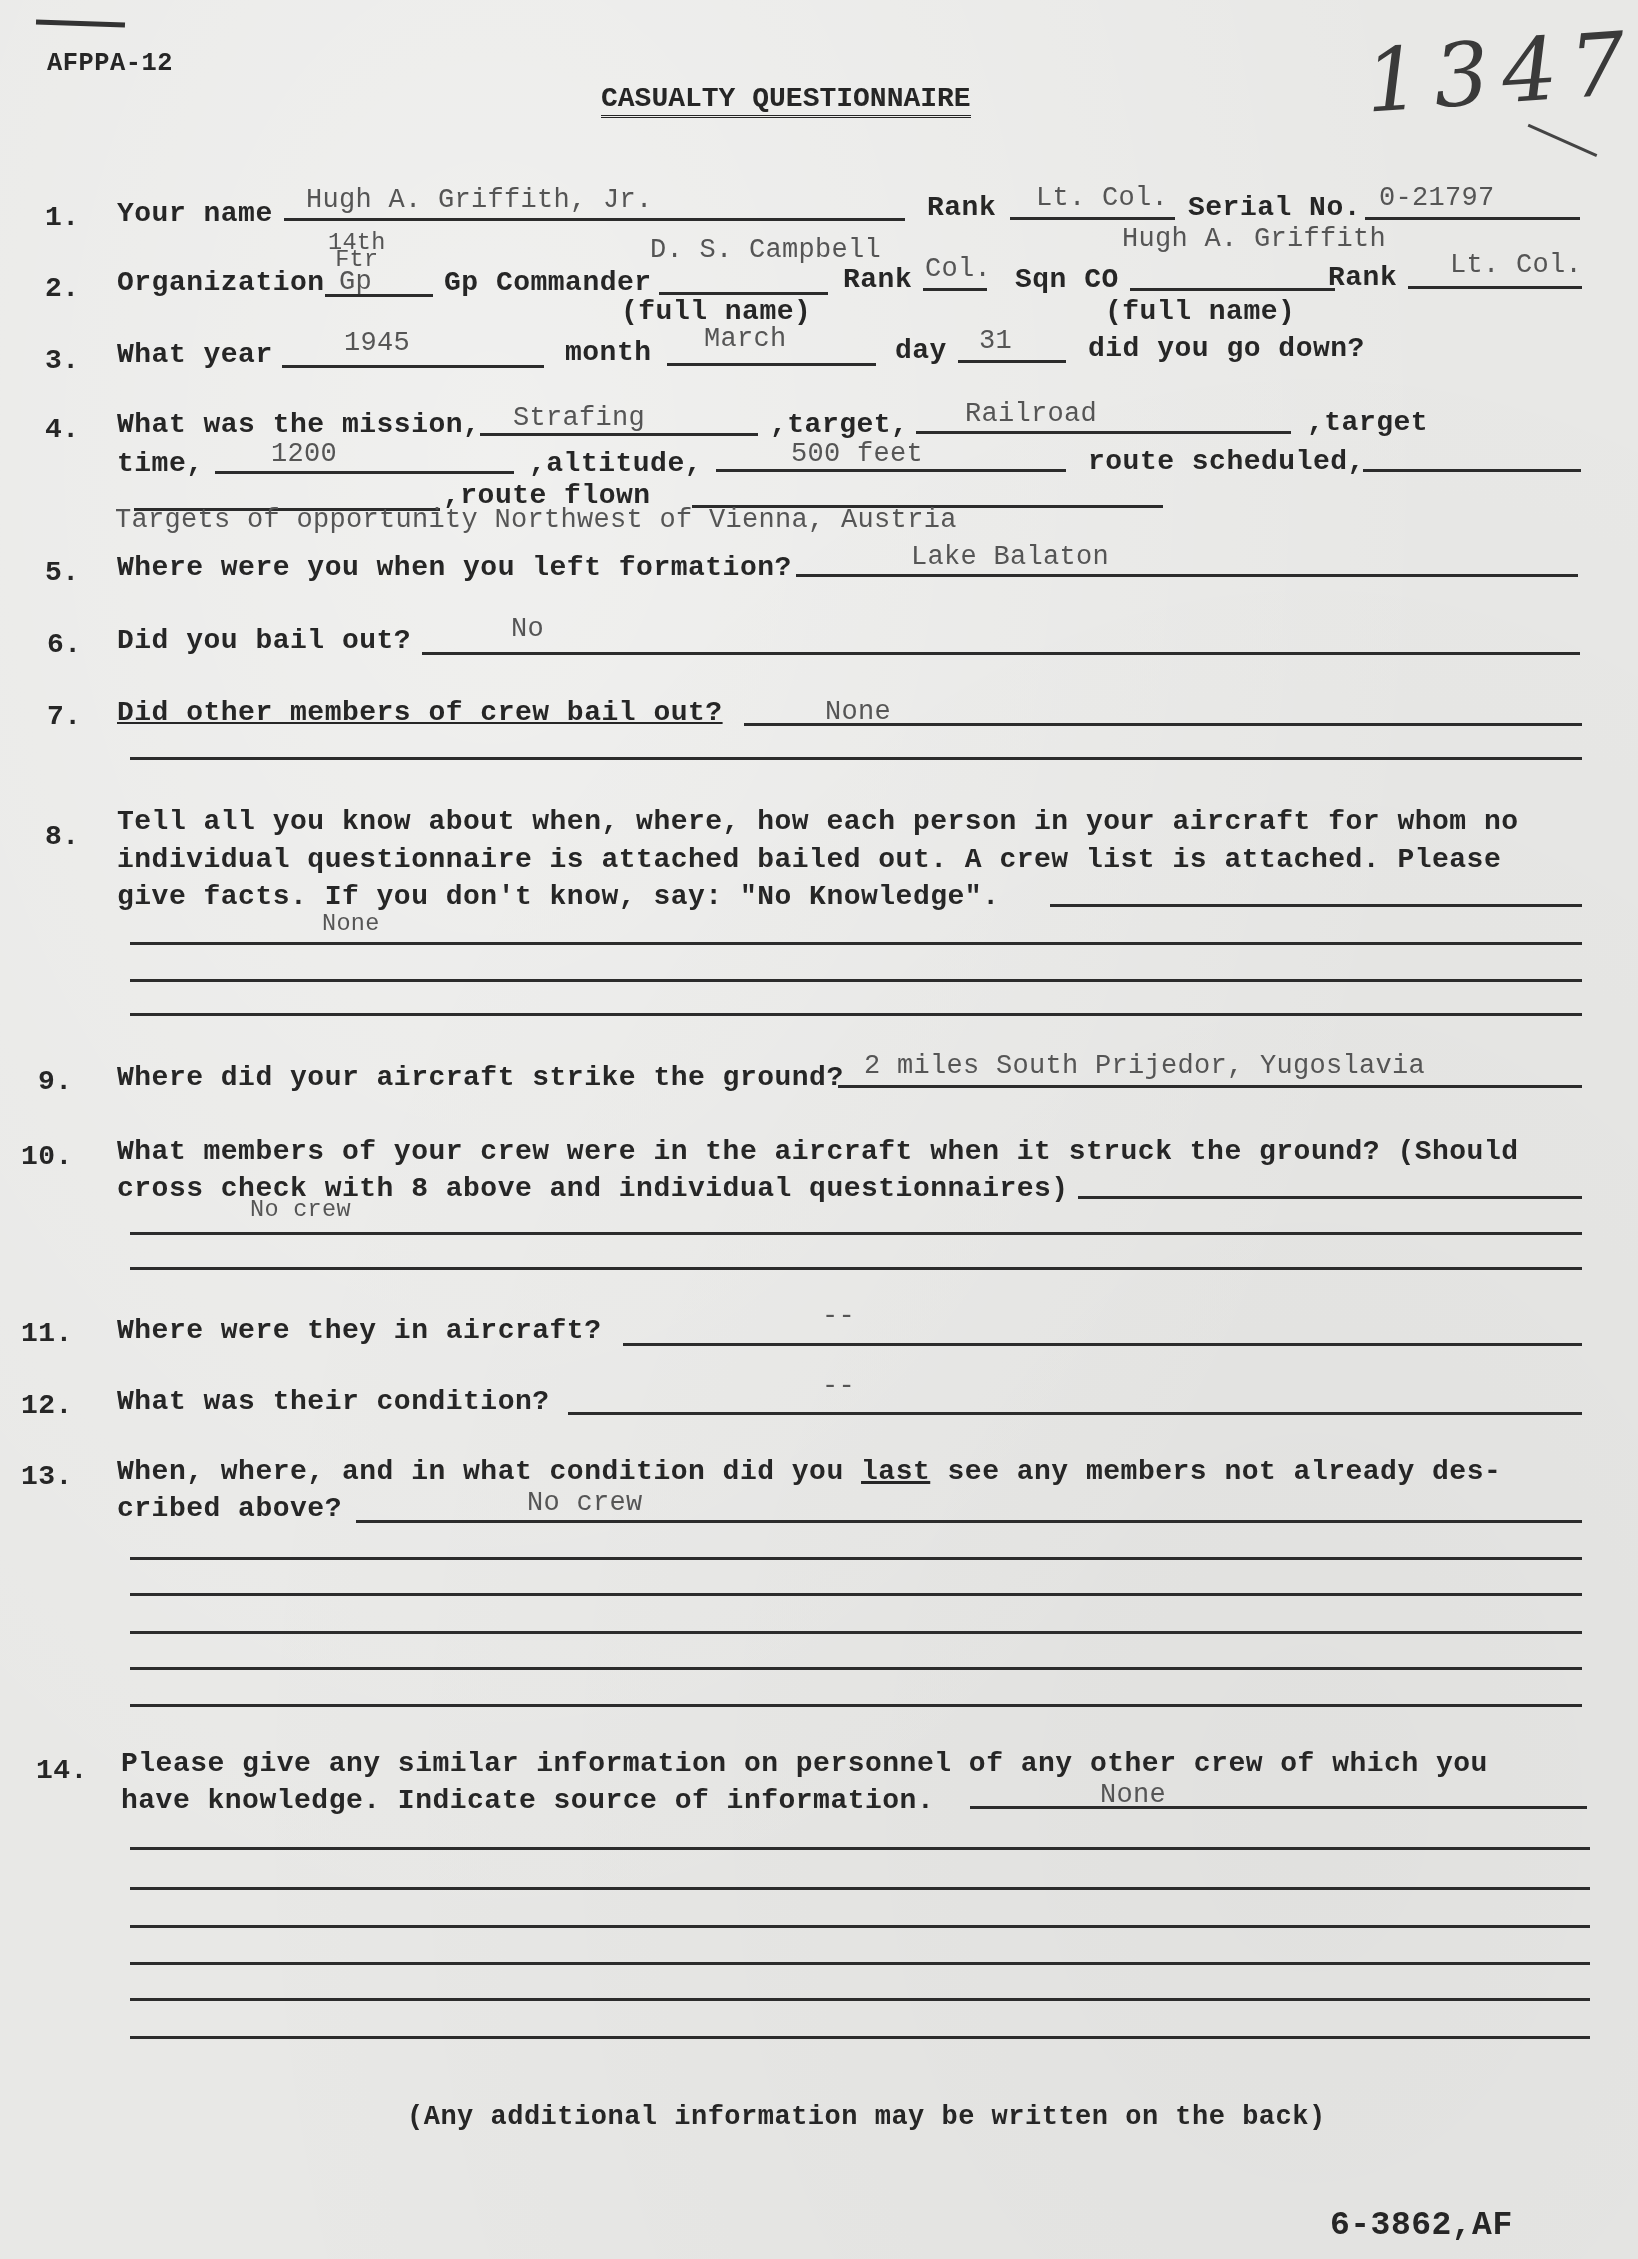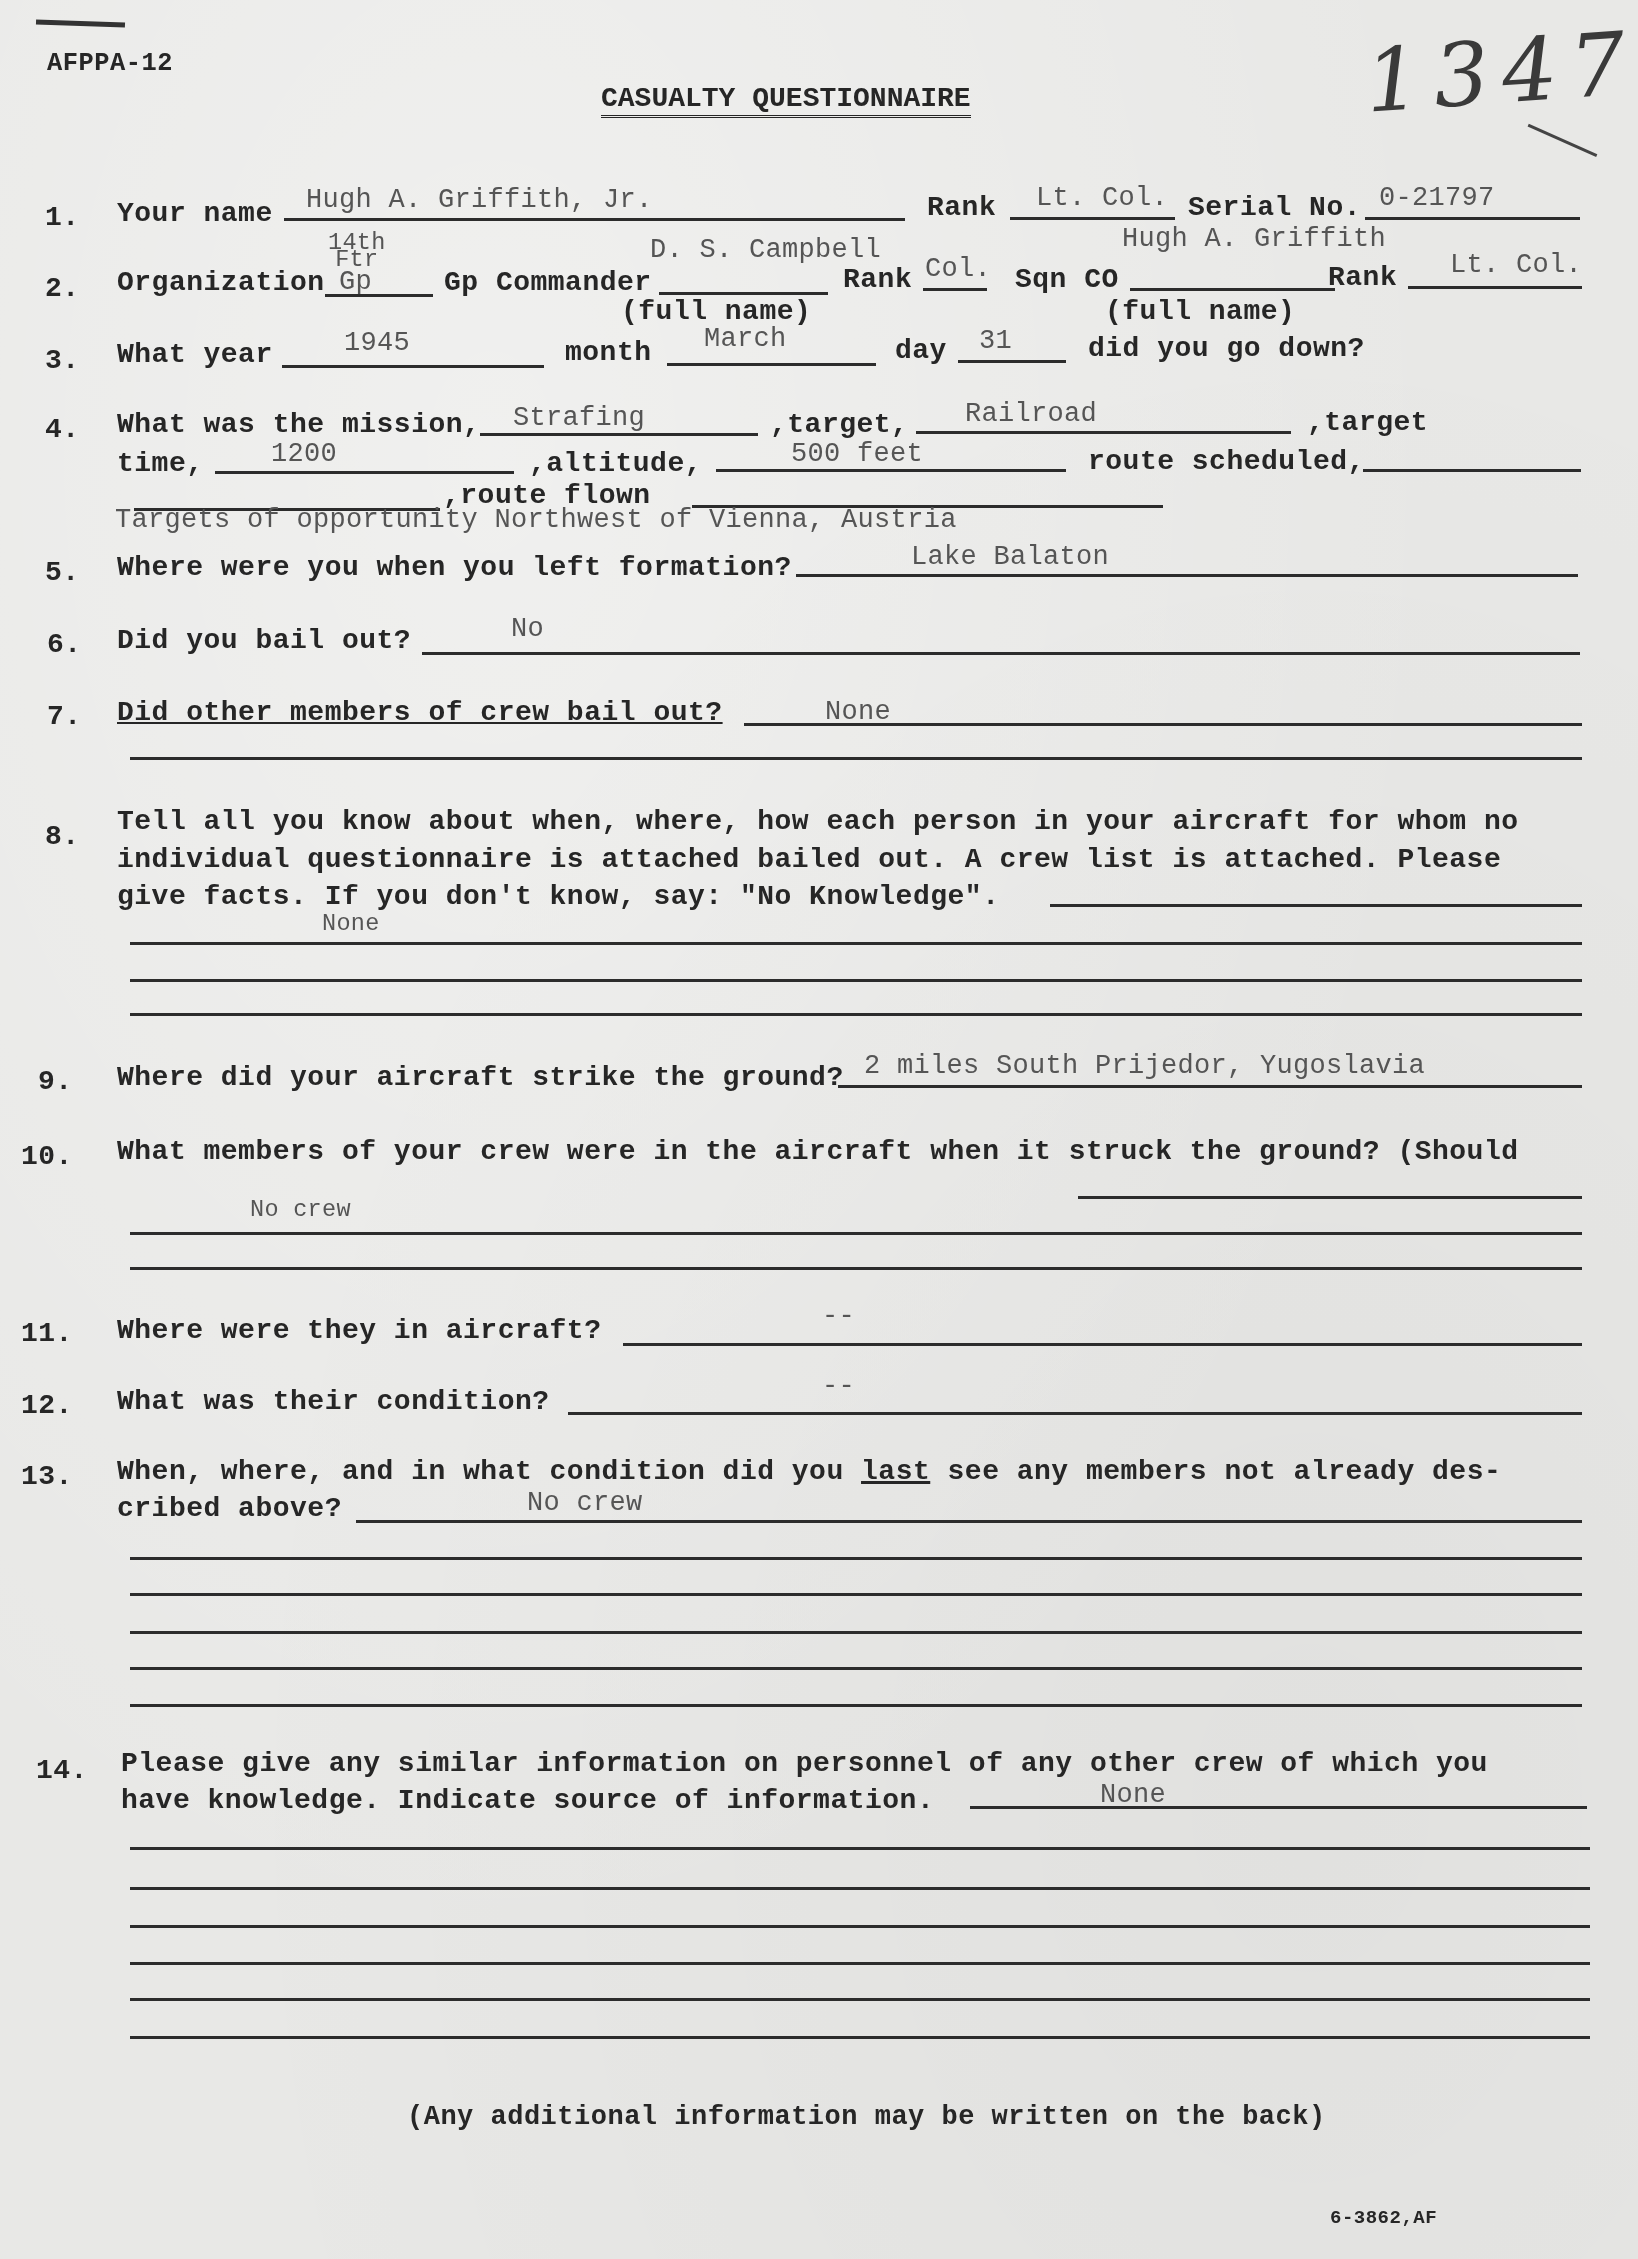--- a/index.html
+++ b/index.html
@@ -137,20 +137,21 @@
   <div class="line" style="left:130px;top:979px;width:1452px;"></div>
   <div class="line" style="left:130px;top:1013px;width:1452px;"></div>
 
   <div class="abs printed" style="left:38px;top:1066px;">9.</div>
   <div class="abs printed" style="left:117px;top:1062px;">Where did your aircraft strike the ground?</div>
   <div class="abs typed" style="left:864px;top:1051px;">2 miles South Prijedor, Yugoslavia</div>
   <div class="line" style="left:838px;top:1085px;width:744px;"></div>
 
   <div class="abs printed" style="left:21px;top:1141px;">10.</div>
   <div class="abs printed" style="left:117px;top:1136px;">What members of your crew were in the aircraft when it struck the ground?  (Should</div>
+  <div class="abs printed" style="left:117px;top:1173px;">cross check with 8 above and individual questionnaires)</div>
   <div class="line" style="left:1078px;top:1196px;width:504px;"></div>
   <div class="abs typed small-typed" style="left:250px;top:1196px;">No crew</div>
   <div class="line" style="left:130px;top:1232px;width:1452px;"></div>
   <div class="line" style="left:130px;top:1267px;width:1452px;"></div>
 
   <div class="abs printed" style="left:21px;top:1318px;">11.</div>
   <div class="abs printed" style="left:117px;top:1315px;">Where were they in aircraft?</div>
   <div class="abs typed" style="left:822px;top:1301px;">--</div>
   <div class="line" style="left:623px;top:1343px;width:959px;"></div>
 
@@ -176,15 +177,15 @@
   <div class="abs typed" style="left:1100px;top:1780px;">None</div>
   <div class="line" style="left:970px;top:1806px;width:617px;"></div>
   <div class="line" style="left:130px;top:1847px;width:1460px;"></div>
   <div class="line" style="left:130px;top:1887px;width:1460px;"></div>
   <div class="line" style="left:130px;top:1925px;width:1460px;"></div>
   <div class="line" style="left:130px;top:1962px;width:1460px;"></div>
   <div class="line" style="left:130px;top:1998px;width:1460px;"></div>
   <div class="line" style="left:130px;top:2036px;width:1460px;"></div>
 
   <div class="abs printed" style="left:407px;top:2102px;font-size:27px;">(Any additional information may be written on the back)</div>
-  <div class="abs printed" style="left:1330px;top:2207px;font-size:19px;">6-3862,AF</div>
+  <div class="abs printed" style="left:1330px;top:2207px;font-size:33px;">6-3862,AF</div>
 </div>
 
 
 </body></html>

